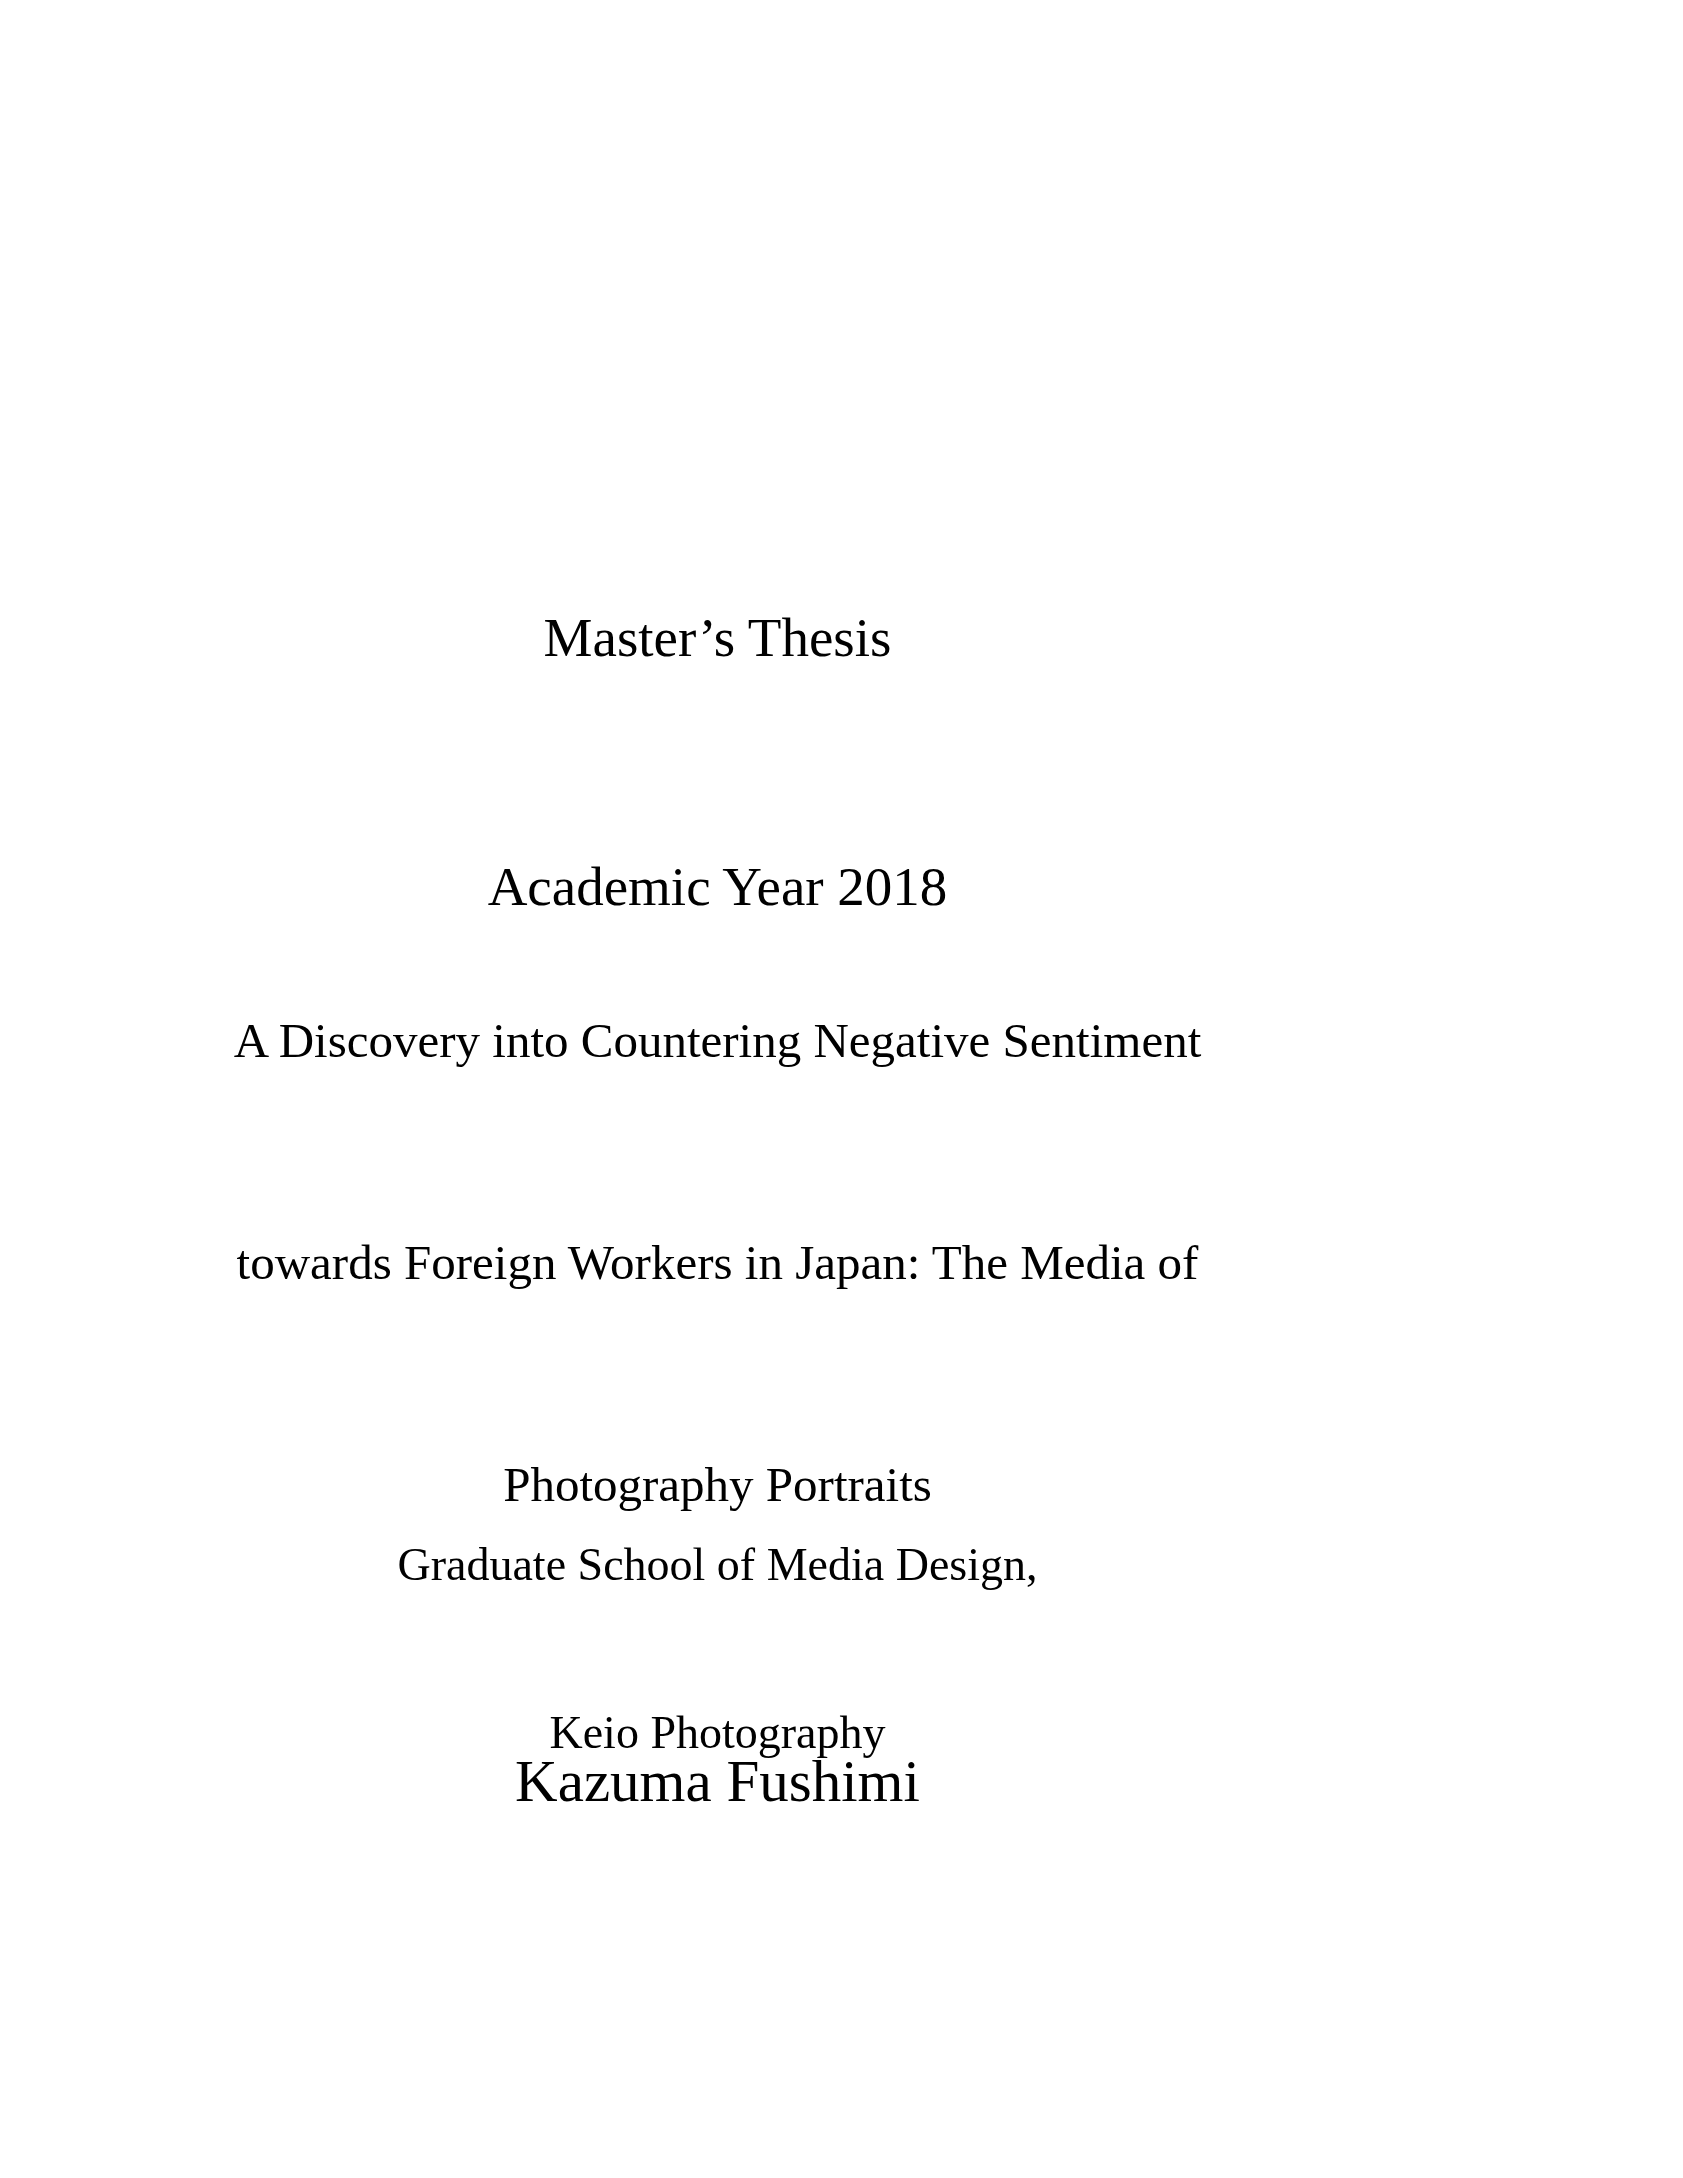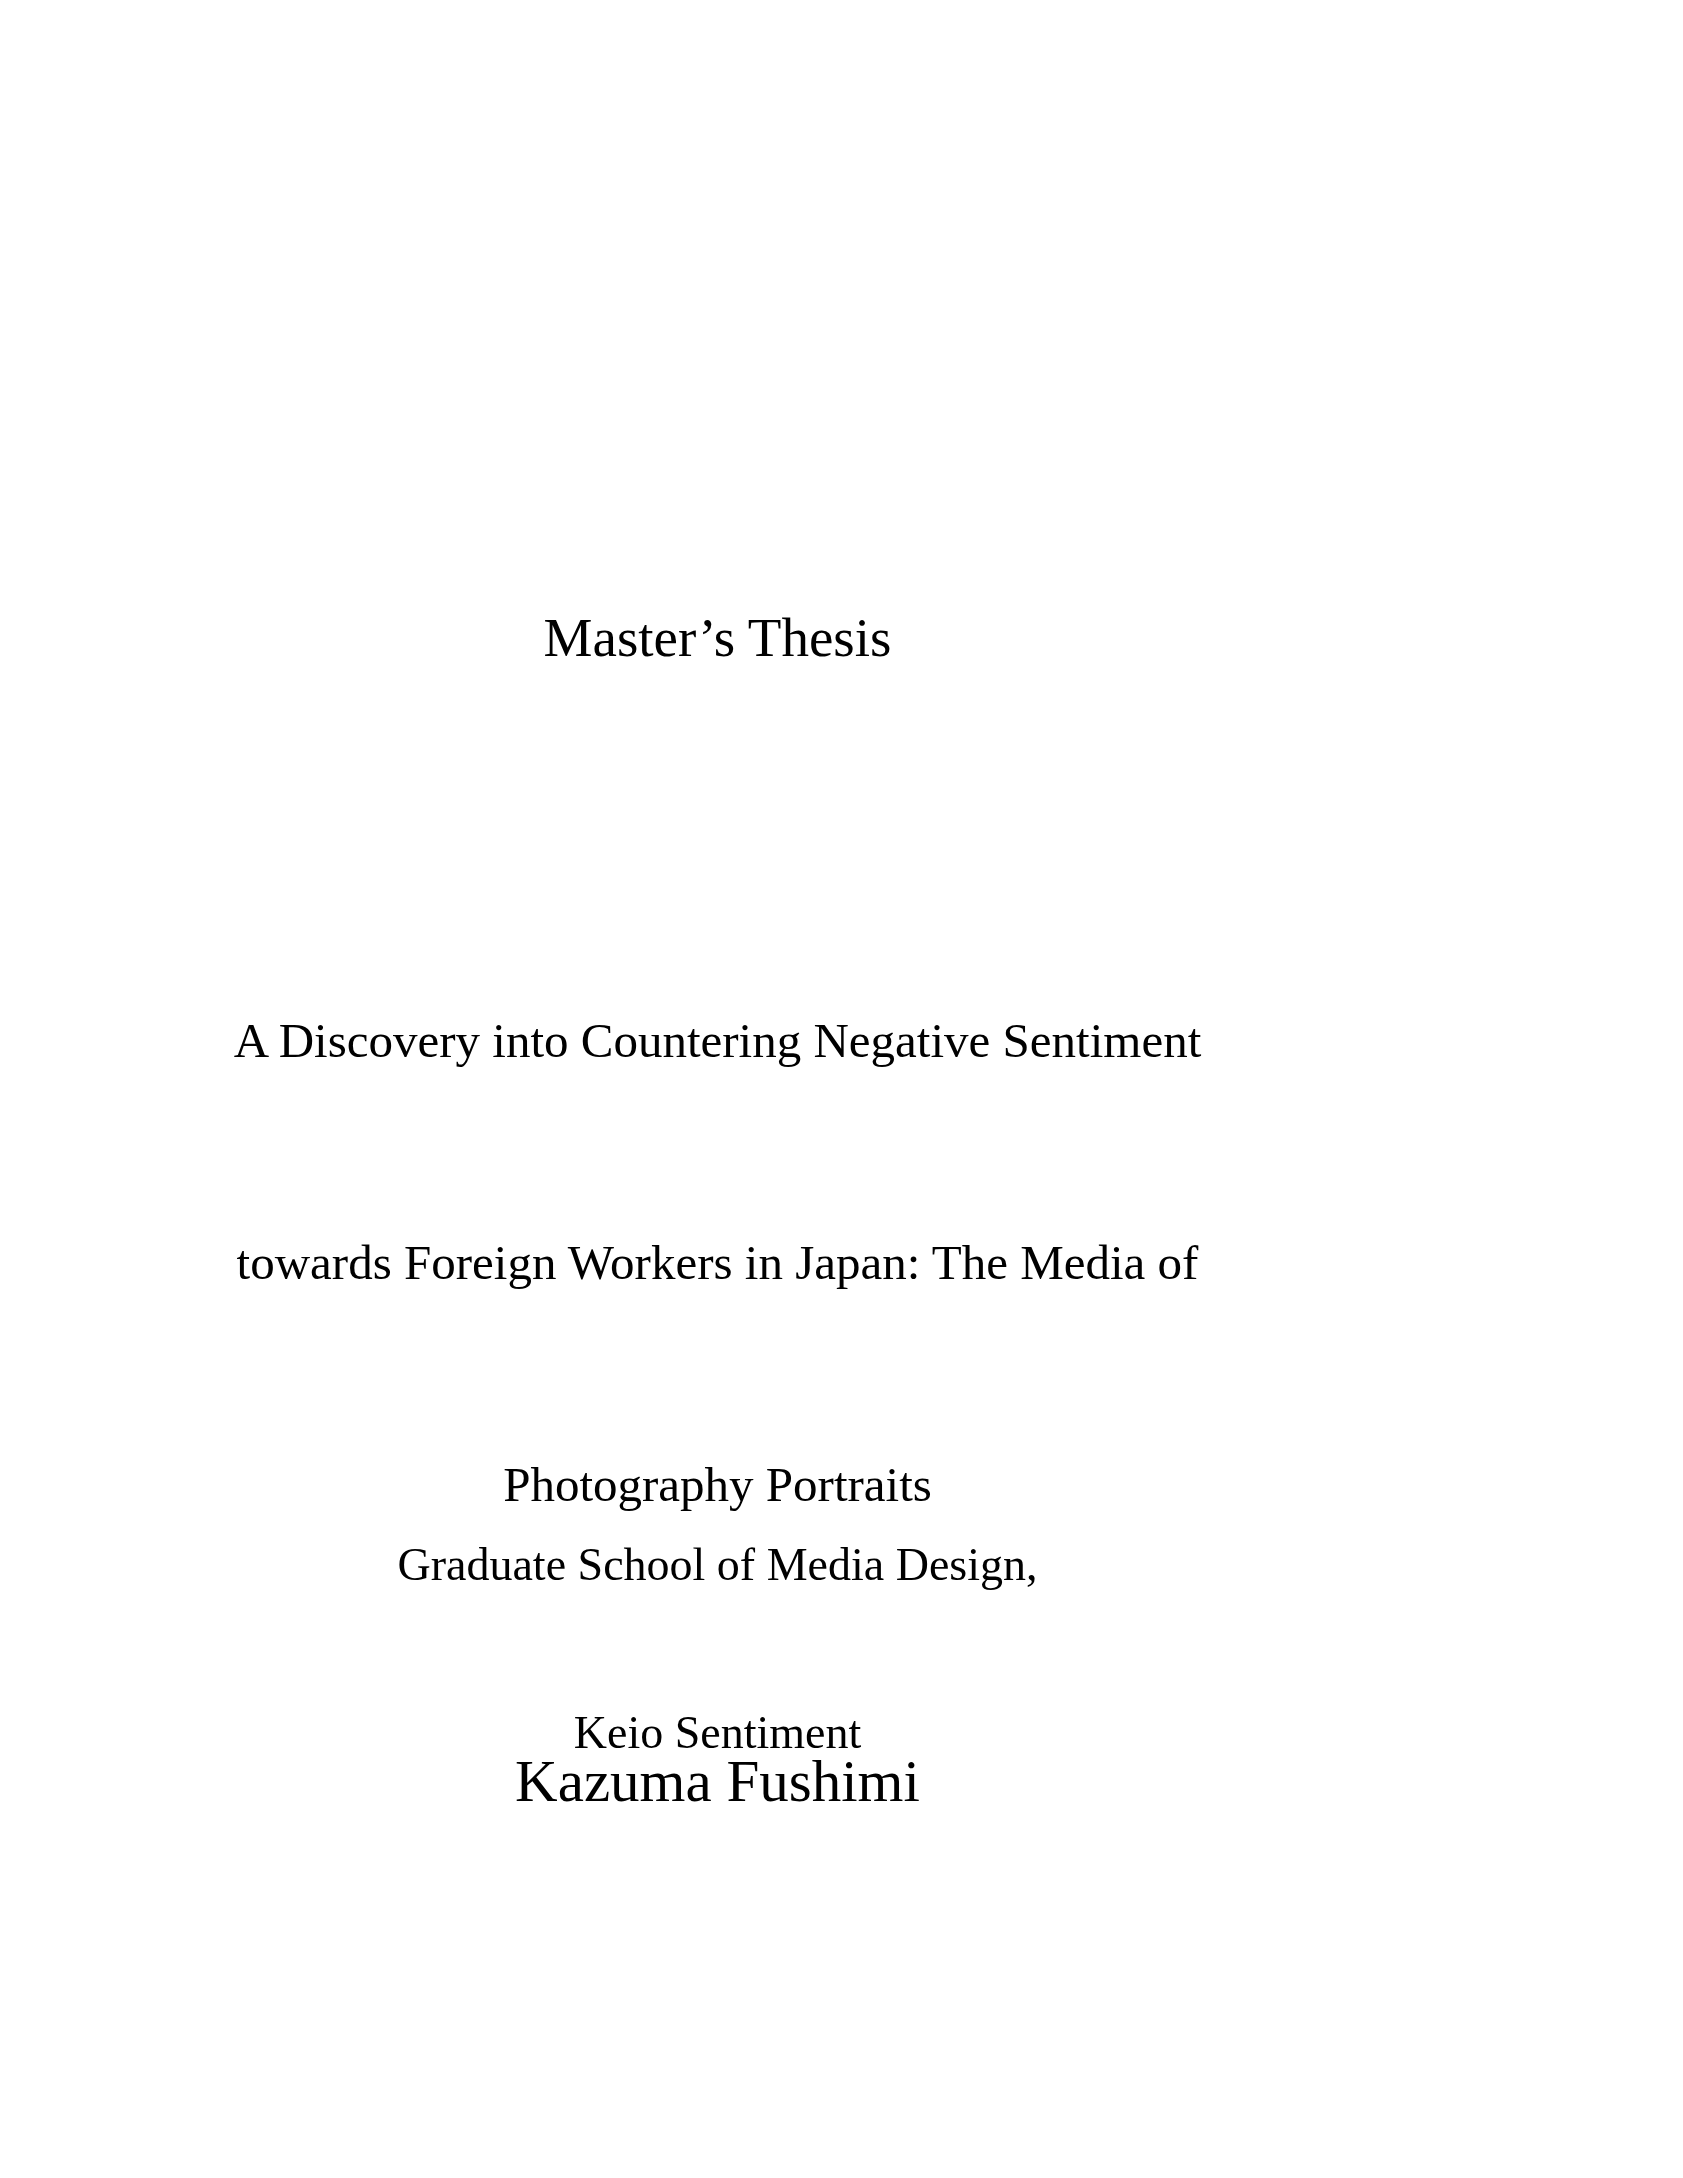--- a/index.html
+++ b/index.html
@@ -44,31 +44,32 @@
     line-height: 71px;
   }
 </style>
 </head>
 <body>
 
 <div class="page">
 
   <div class="block header-block">
     <div>Master’s Thesis</div>
+    <div>Academic Year 2018</div>
   </div>
 
   <div class="block title-block">
     <div>A Discovery into Countering Negative Sentiment</div>
     <div>towards Foreign Workers in Japan: The Media of</div>
     <div>Photography Portraits</div>
   </div>
 
   <div class="block affiliation-block">
     <div>Graduate School of Media Design,</div>
-    <div>Keio Sentiment</div>
+    <div>Keio Photography</div>
   </div>
 
   <div class="block author-block">
     <div>Kazuma Fushimi</div>
   </div>
 
 </div>
 
 
 </body></html>

